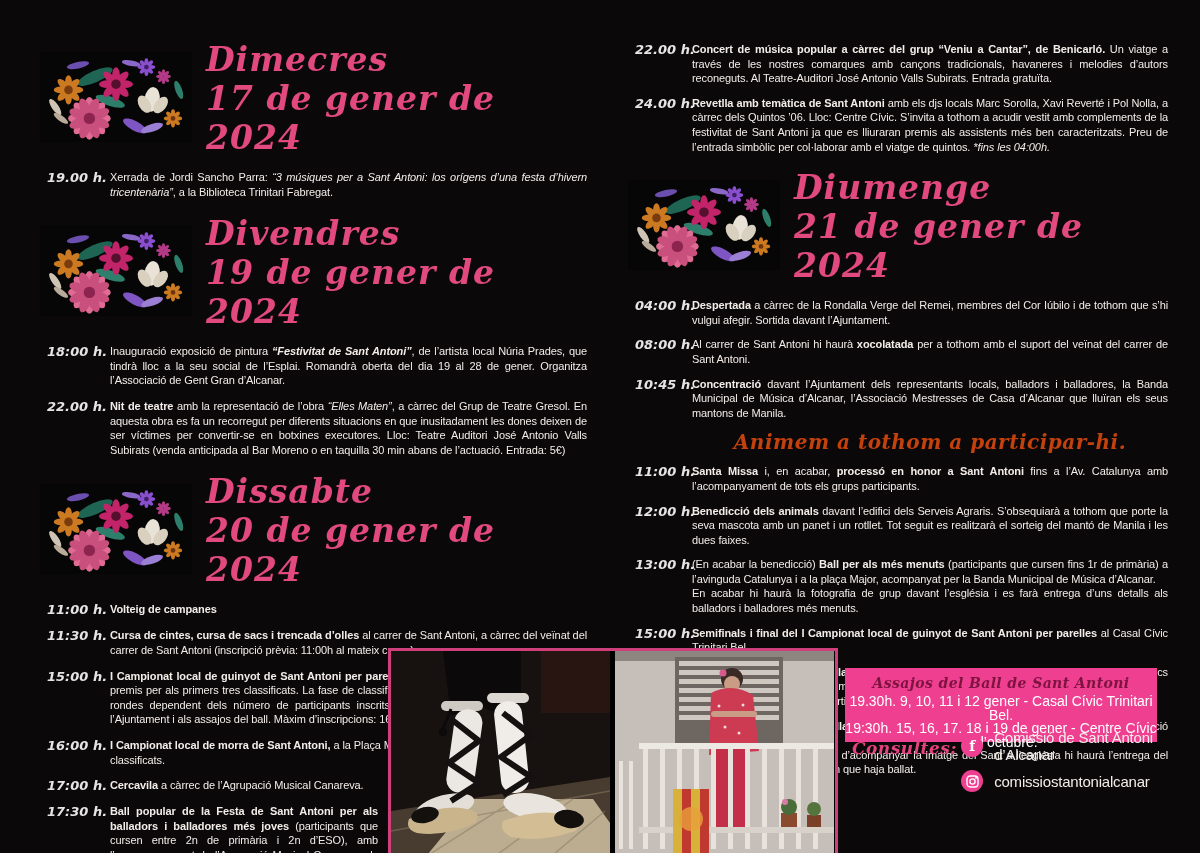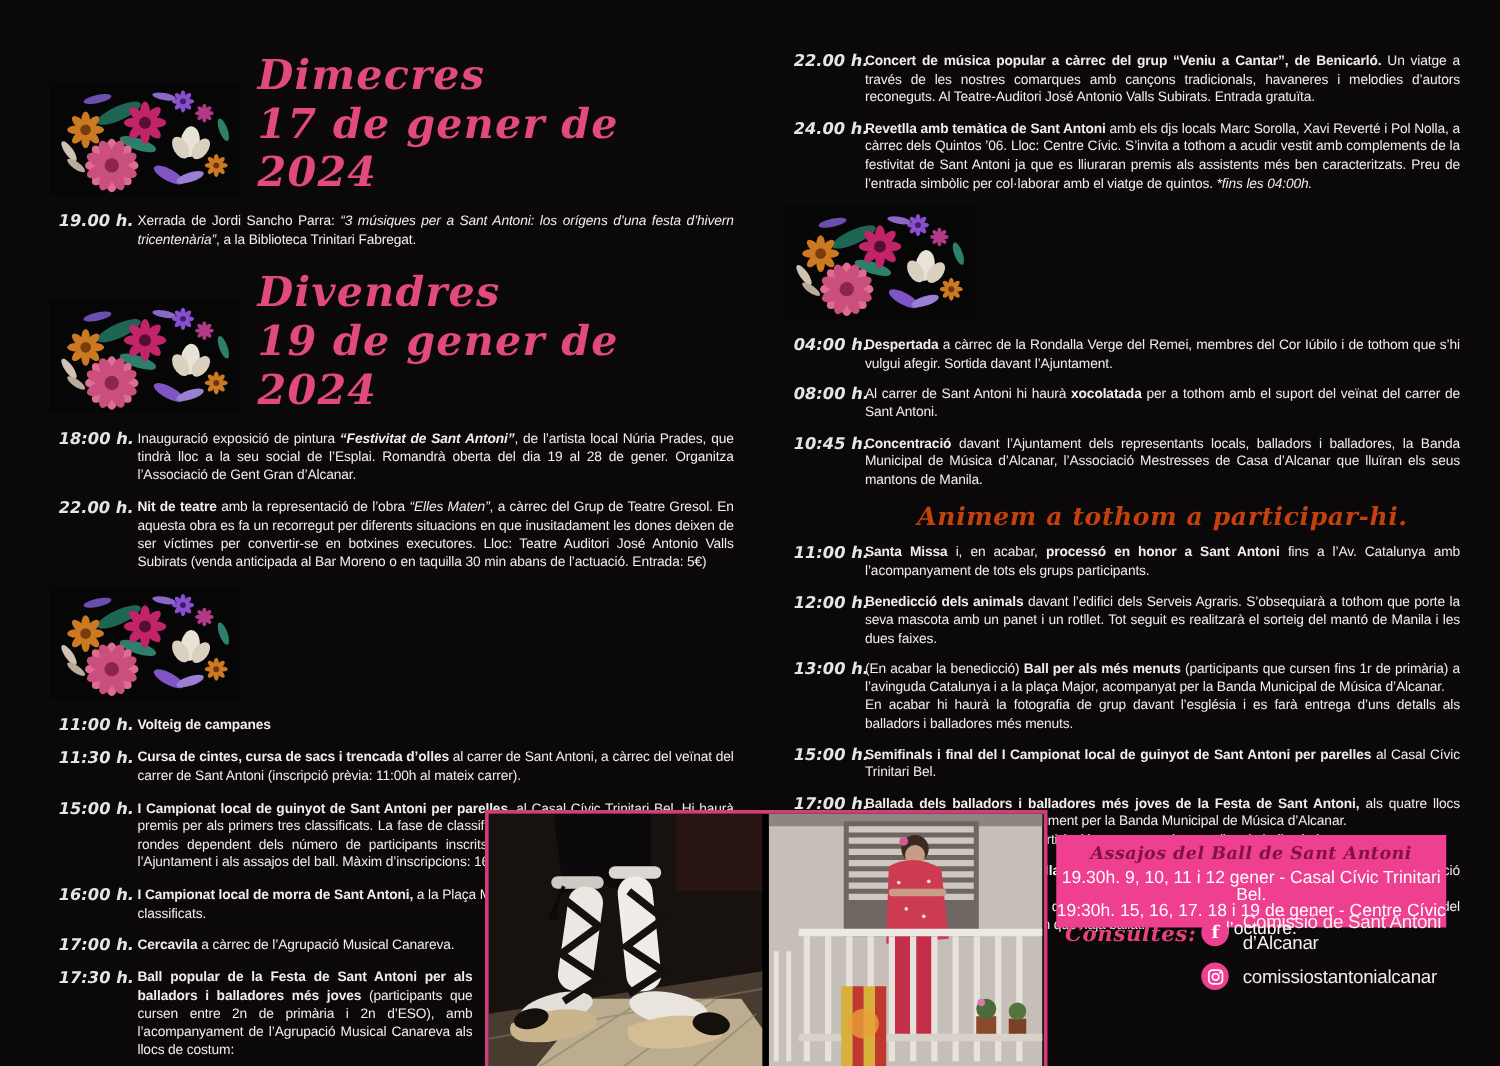--- a/index.html
+++ b/index.html
@@ -5,21 +5,21 @@
   html,body{margin:0;padding:0}
   body{
     width:1200px;height:853px;position:relative;overflow:hidden;
     background:#0b0809;font-family:"Liberation Sans",sans-serif;
   }
   .col{position:absolute}
   #col-left{left:40px;top:36px;width:547px}
   #col-right{left:628px;top:42px;width:540px}
 
   .section{margin-bottom:10px}
-  .day-header{display:flex;align-items:flex-end;gap:14px;margin-bottom:13px}
+  .day-header{display:flex;align-items:center;gap:14px;margin-bottom:13px}
   .emblem{width:152px;height:92px;flex:none;display:block}
   .titles{padding-top:4px}
   .h1,.h2{
     font-family:"DejaVu Serif",serif;font-style:italic;font-weight:bold;
     font-size:33px;line-height:39px;color:#e1497f;letter-spacing:1px;
   }
   .ev{display:grid;grid-template-columns:70px 1fr;margin-bottom:11px}
   #col-right .ev{grid-template-columns:64px 1fr;margin-bottom:10px}
   .time{
     font-family:"DejaVu Sans",sans-serif;font-style:italic;font-weight:bold;
@@ -161,20 +161,24 @@
       <div class="ev">
         <div class="time">22.00 h.</div>
         <div class="txt"><span class="b">Nit de teatre</span><span> amb la representació de l’obra </span><span class="i">“Elles Maten”</span><span>, a càrrec del Grup de Teatre Gresol. En aquesta obra es fa un recorregut per diferents situacions en que inusitadament les dones deixen de ser víctimes per convertir-se en botxines executores. Lloc: Teatre Auditori José Antonio Valls Subirats (venda anticipada al Bar Moreno o en taquilla 30 min abans de l’actuació. Entrada: 5€)</span></div>
       </div>
     </div>
     <div class="section">
       <div class="day-header">
         <svg class="emblem" viewBox="0 0 160 95">
           <use href="#flowerdef"></use>
         </svg>
+        <div class="titles">
+          <div class="h1">Dissabte</div>
+          <div class="h2">20 de gener de 2024</div>
+        </div>
       </div>
       <div class="ev">
         <div class="time">11:00 h.</div>
         <div class="txt"><span class="b">Volteig de campanes</span></div>
       </div>
       <div class="ev">
         <div class="time">11:30 h.</div>
         <div class="txt"><span class="b">Cursa de cintes, cursa de sacs i trencada d’olles</span><span> al carrer de Sant Antoni, a càrrec del veïnat del carrer de Sant Antoni (inscripció prèvia: 11:00h al mateix carrer).</span></div>
       </div>
       <div class="ev">
@@ -204,20 +208,24 @@
       <div class="ev">
         <div class="time">24.00 h.</div>
         <div class="txt"><span class="b">Revetlla amb temàtica de Sant Antoni</span><span> amb els djs locals Marc Sorolla, Xavi Reverté i Pol Nolla, a càrrec dels Quintos ’06. Lloc: Centre Cívic. S’invita a tothom a acudir vestit amb complements de la festivitat de Sant Antoni ja que es lliuraran premis als assistents més ben caracteritzats. Preu de l’entrada simbòlic per col·laborar amb el viatge de quintos. </span><span class="i">*fins les 04:00h.</span></div>
       </div>
     </div>
     <div class="section">
       <div class="day-header">
         <svg class="emblem" viewBox="0 0 160 95">
           <use href="#flowerdef"></use>
         </svg>
+        <div class="titles">
+          <div class="h1">Diumenge</div>
+          <div class="h2">21 de gener de 2024</div>
+        </div>
       </div>
       <div class="ev">
         <div class="time">04:00 h.</div>
         <div class="txt"><span class="b">Despertada</span><span> a càrrec de la Rondalla Verge del Remei, membres del Cor Iúbilo i de tothom que s’hi vulgui afegir. Sortida davant l’Ajuntament.</span></div>
       </div>
       <div class="ev">
         <div class="time">08:00 h.</div>
         <div class="txt"><span>Al carrer de Sant Antoni hi haurà </span><span class="b">xocolatada</span><span> per a tothom amb el suport del veïnat del carrer de Sant Antoni.</span></div>
       </div>
       <div class="ev">

